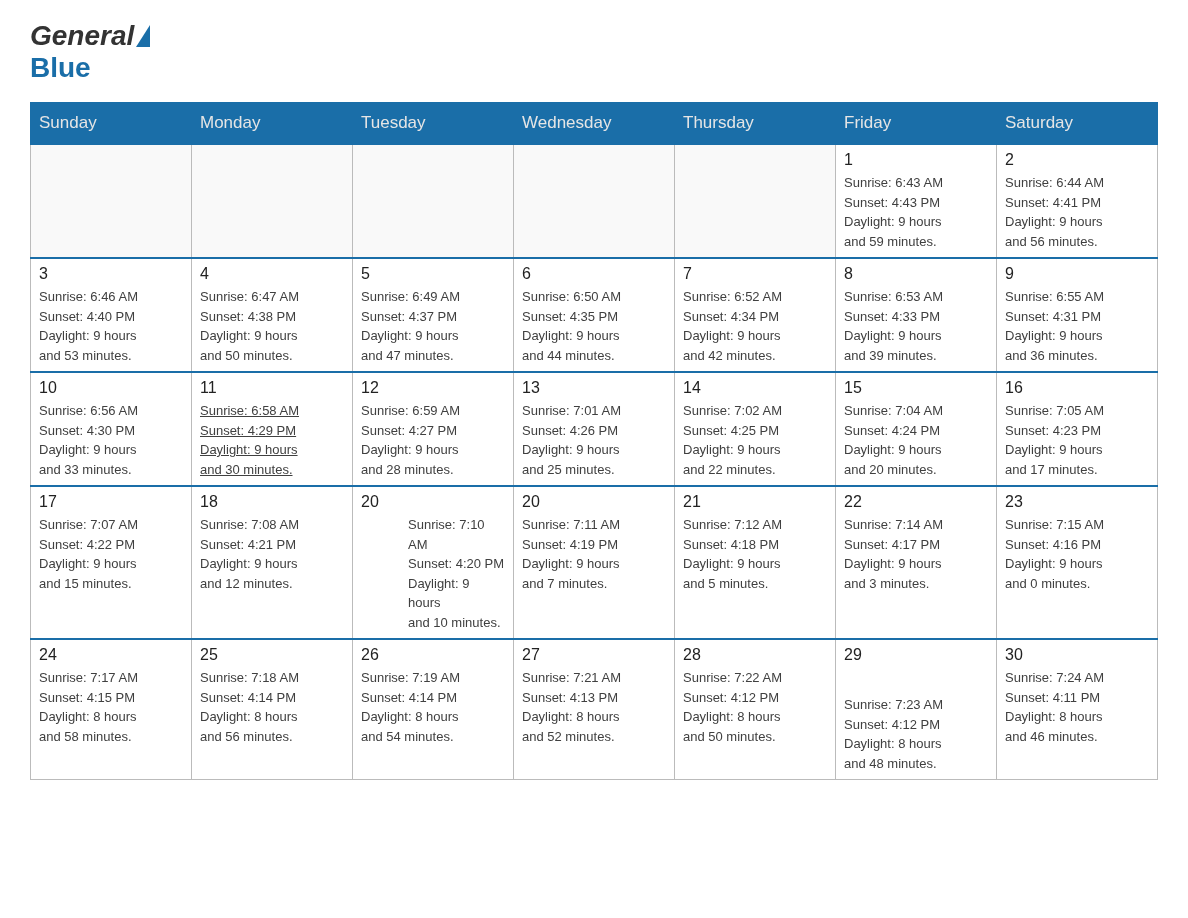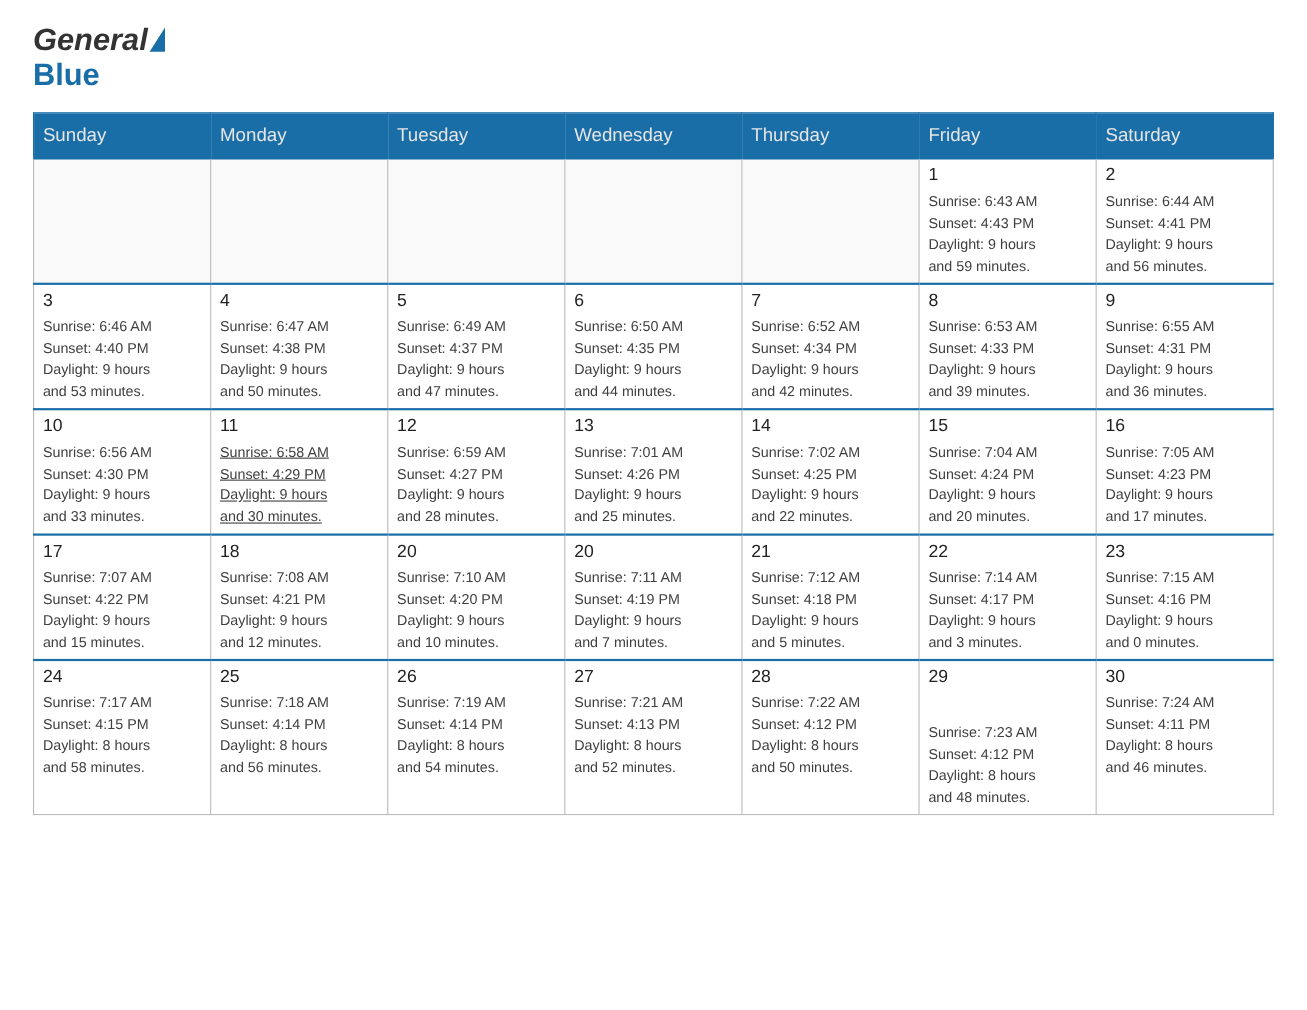--- a/index.html
+++ b/index.html
@@ -262,21 +262,21 @@
         </td>
         <td>
           <span class="day-number">18</span>
           <div class="day-info" style="white-space: pre-line;">Sunrise: 7:08 AM
 Sunset: 4:21 PM
 Daylight: 9 hours
 and 12 minutes.</div>
         </td>
         <td>
           <span class="day-number">20</span>
-          <div class="day-info" style="white-space: pre-line;">Sunrise: 7:10 AM
+          <div class="day-info" style="white-space: pre-line; margin-left: 47px;">Sunrise: 7:10 AM
 Sunset: 4:20 PM
 Daylight: 9 hours
 and 10 minutes.</div>
         </td>
         <td>
           <span class="day-number">20</span>
           <div class="day-info" style="white-space: pre-line;">Sunrise: 7:11 AM
 Sunset: 4:19 PM
 Daylight: 9 hours
 and 7 minutes.</div>

